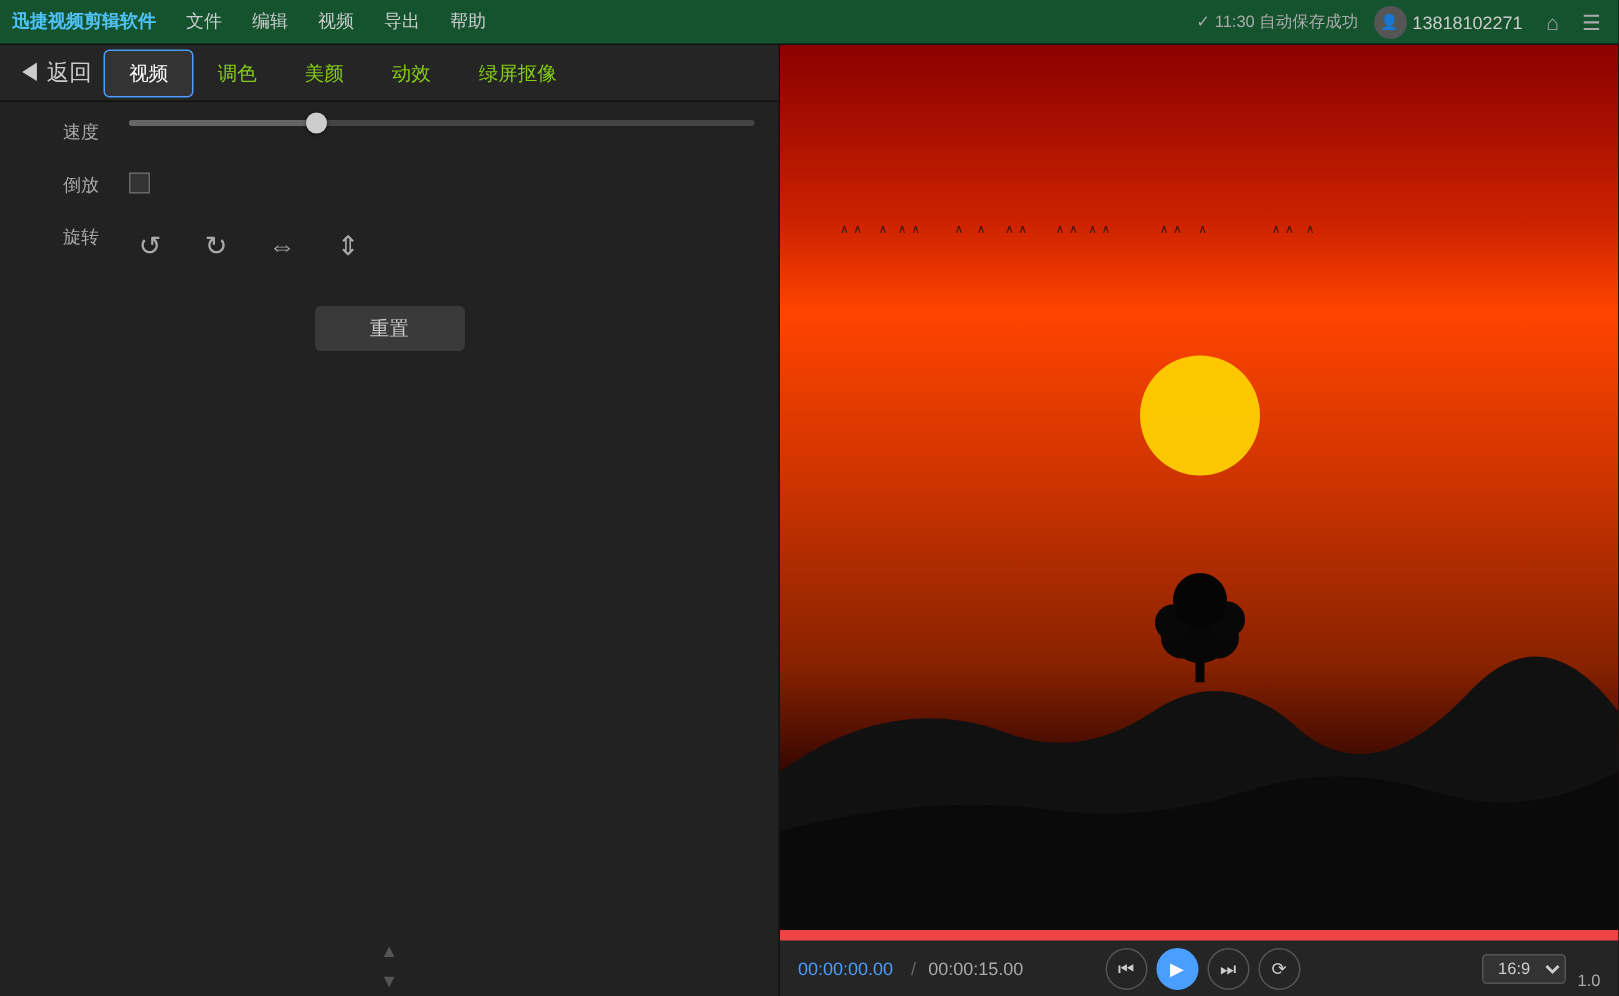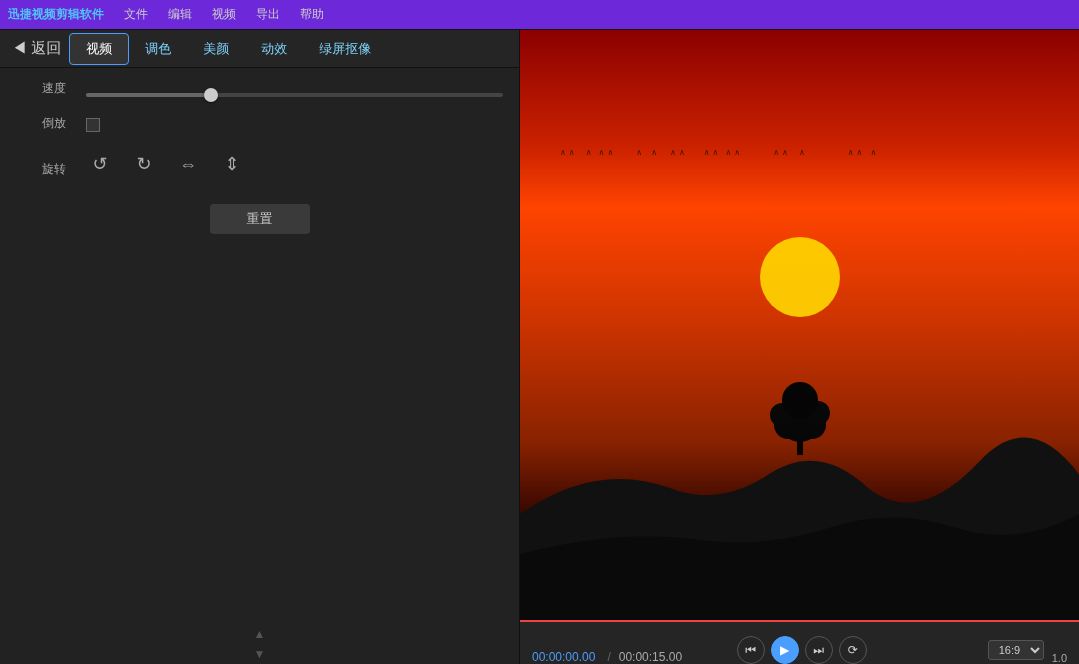--- a/index.html
+++ b/index.html
@@ -12,21 +12,21 @@
       color: #ccc;
       overflow: hidden;
       user-select: none;
     }
 
     
     .menubar {
       display: flex;
       align-items: center;
       height: 30px;
-      background: #6d28d9;
+      background: #14532d;
       border-bottom: 1px solid #111;
       padding: 0 8px;
       gap: 4px;
     }
     .menubar-logo {
       color: #4fc3f7;
       font-size: 12px;
       font-weight: bold;
       margin-right: 8px;
       white-space: nowrap;
@@ -102,21 +102,21 @@
     .back-btn {
       color: #ccc;
       font-size: 15px;
       padding: 4px 8px;
       cursor: pointer;
       display: flex; align-items: center; gap: 3px;
     }
     .tab {
       padding: 6px 16px;
       font-size: 13px;
-      color: #7dd3fc;
+      color: #84cc16;
       cursor: pointer;
       border-radius: 4px;
       position: relative;
     }
     .tab.active {
       color: #fff;
       background: #333;
       border: 1px solid #4a9eff;
     }
 
@@ -126,21 +126,21 @@
       padding: 12px 16px;
       overflow-y: auto;
       position: relative;
     }
     .controls-area::-webkit-scrollbar { width: 6px; }
     .controls-area::-webkit-scrollbar-track { background: #222; }
     .controls-area::-webkit-scrollbar-thumb { background: #444; border-radius: 3px; }
 
     .control-row {
       display: flex;
-      align-items: flex-end;
+      align-items: flex-start;
       margin-bottom: 18px;
     }
     .control-label {
       width: 50px;
       font-size: 12px;
       color: #aaa;
       text-align: right;
       margin-right: 20px;
     }
     .slider-track {
@@ -281,24 +281,24 @@
     }
     .bird {
       color: #111;
       font-size: 8px;
       opacity: 0.8;
     }
 
     
     .playback-bar {
       display: flex;
-      align-items: flex-end;
+      align-items: center;
       height: 44px;
       background: #252525;
-      border-top: 2px solid #ef4444;
+      border-top: 7px solid #ef4444;
       padding: 0 12px;
       gap: 8px;
     }
     .time-display {
       color: #4a9eff;
       font-size: 12px;
       margin-right: 4px;
     }
     .time-separator { color: #666; font-size: 12px; }
     .time-total { color: #aaa; font-size: 12px; }
@@ -355,20 +355,31 @@
 </head>
 <body>
 
 <div class="menubar">
   <span class="menubar-logo">迅捷视频剪辑软件</span>
   <span class="menubar-item">文件</span>
   <span class="menubar-item">编辑</span>
   <span class="menubar-item">视频</span>
   <span class="menubar-item">导出</span>
   <span class="menubar-item">帮助</span>
+  <div class="menubar-right">
+    <span class="menubar-save">✓ 11:30 自动保存成功</span>
+    <div class="menubar-user">
+      <div class="user-avatar">👤</div>
+      <span>13818102271</span>
+    </div>
+    <div class="menubar-icons">
+      <span class="menubar-icon-btn">⌂</span>
+      <span class="menubar-icon-btn">☰</span>
+    </div>
+  </div>
 </div>
 
 <div class="main-layout">
 
   <div class="left-panel">
 
     <div class="tabs-row">
       <div class="back-btn">◀ 返回</div>
       <div class="tab active">视频</div>
       <div class="tab">调色</div>

